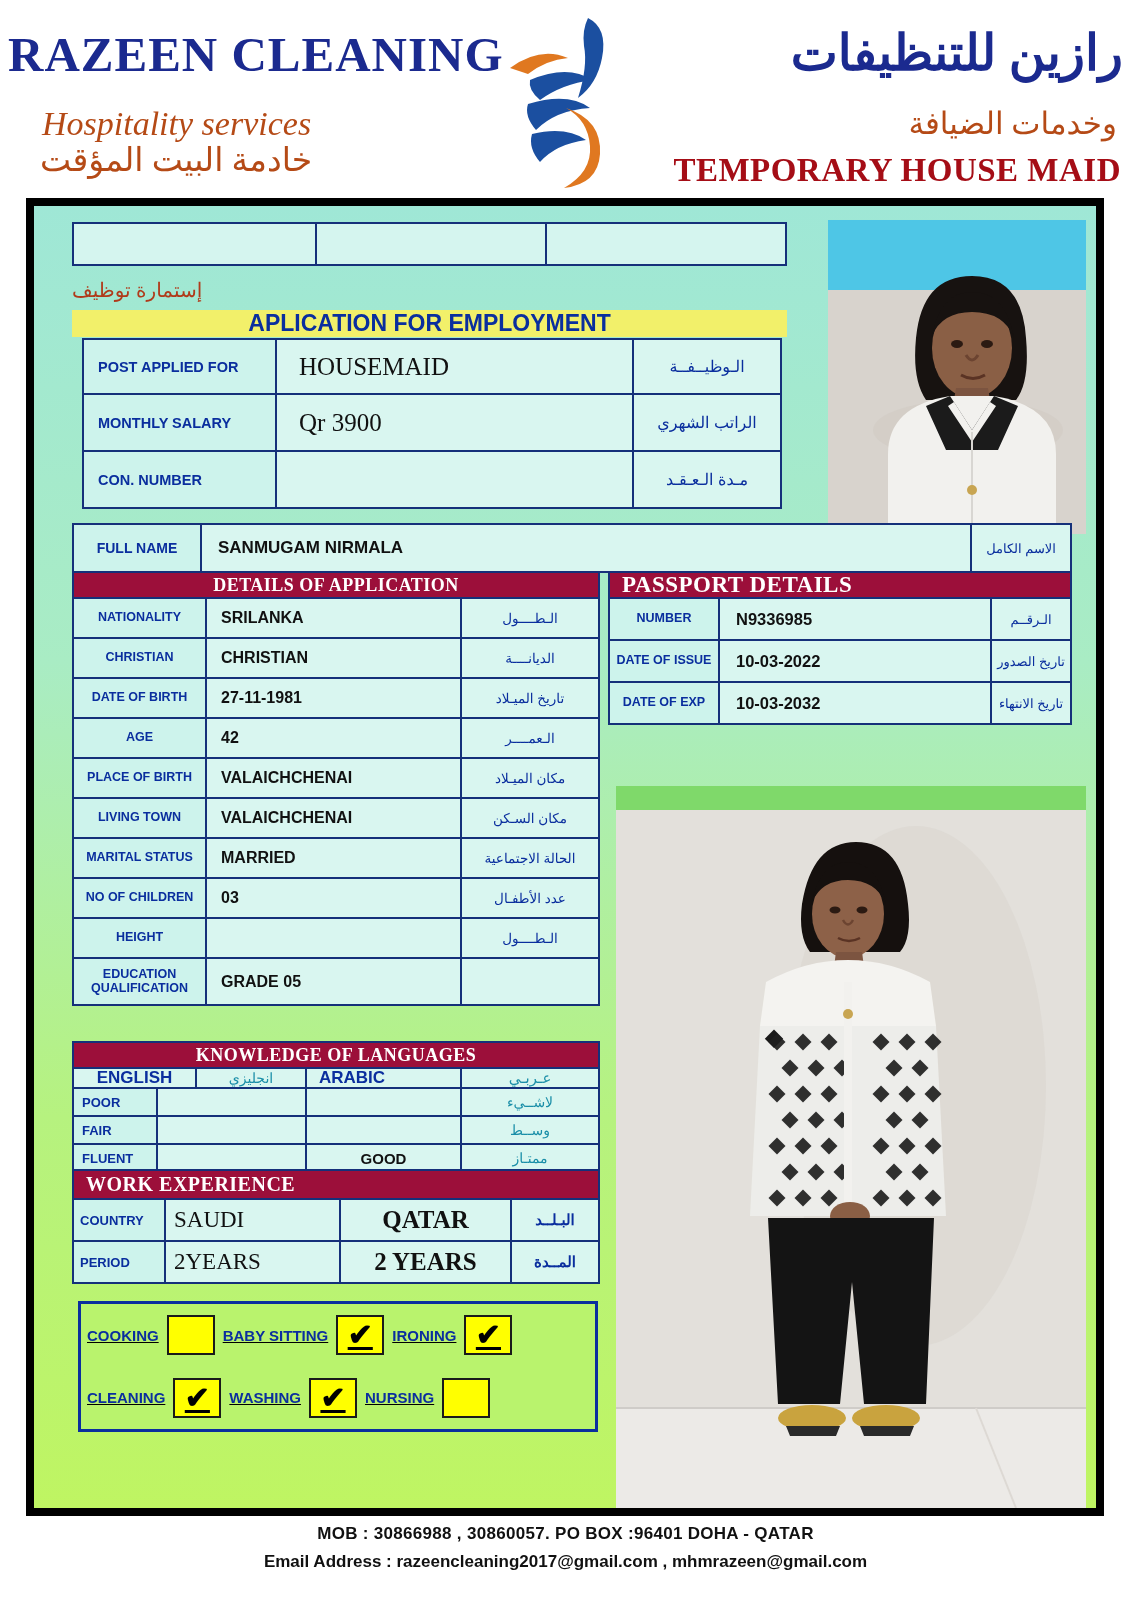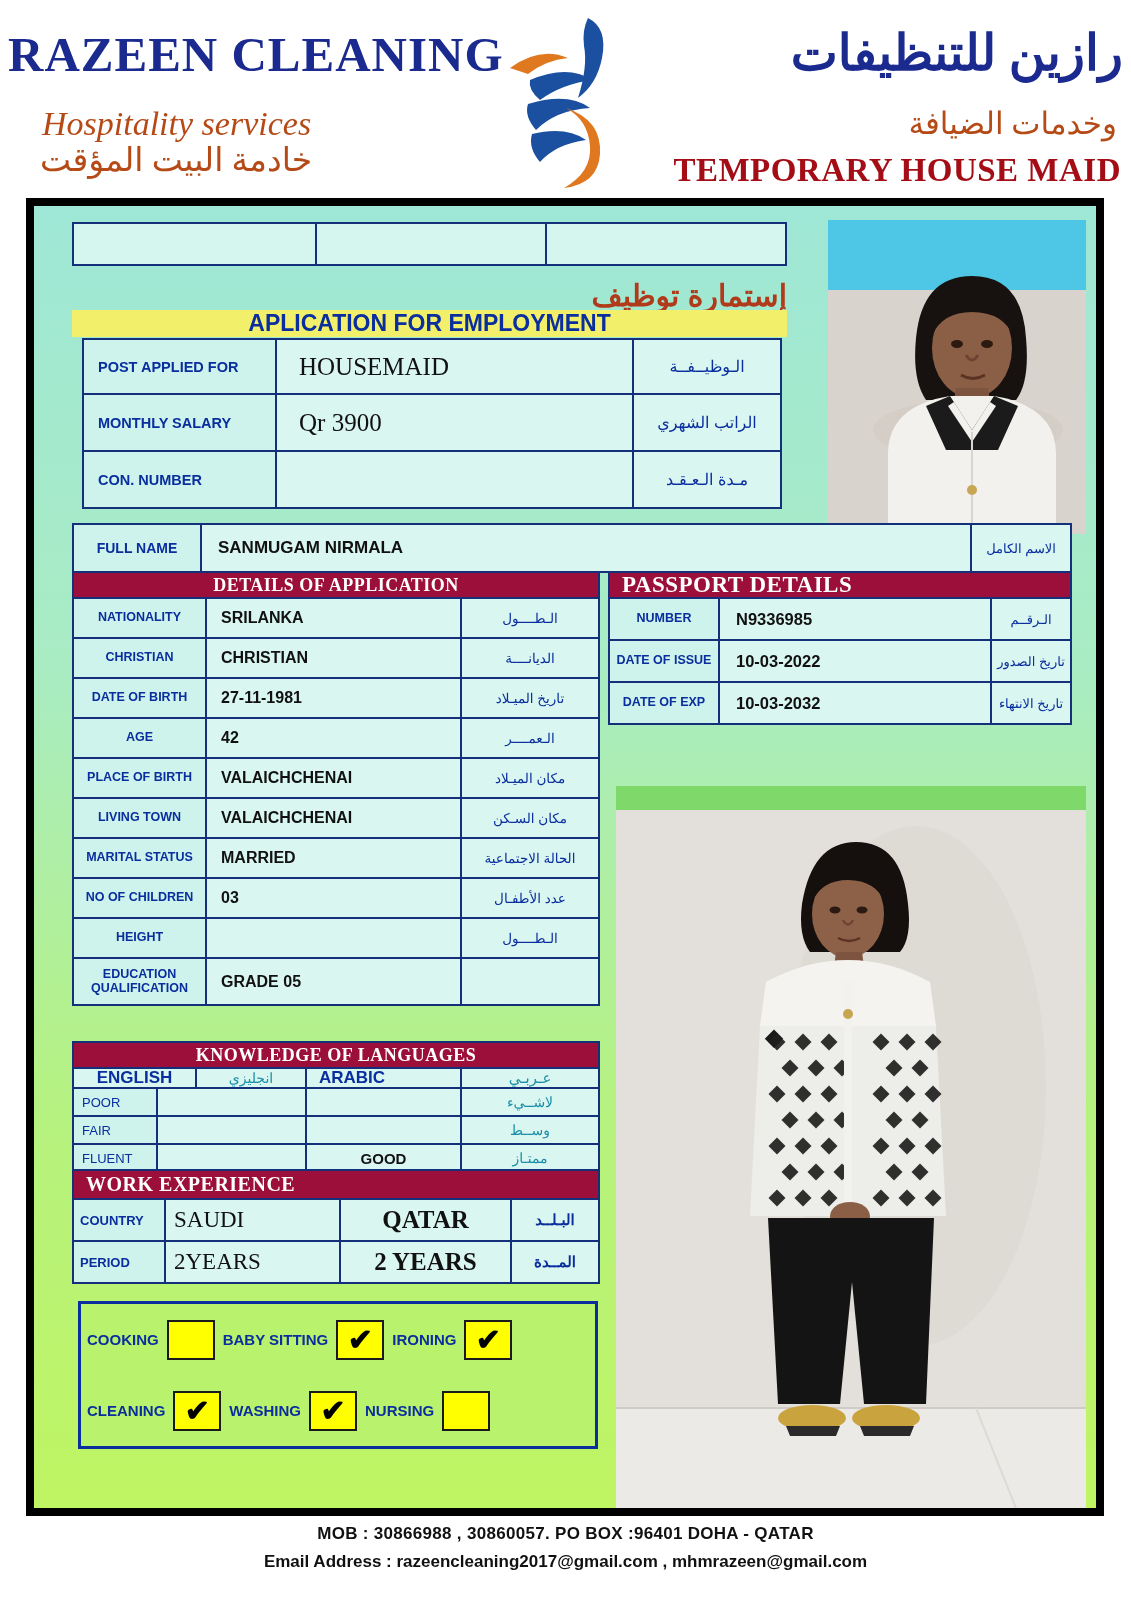--- a/index.html
+++ b/index.html
@@ -57,22 +57,22 @@
     position:relative;
   }
   
   .topboxes { position:absolute; left:38px; top:16px; display:flex; }
   .topboxes div { border:2px solid #15307a; height:44px; background:#d5f5ef; }
   .tb1 { width:245px; }
   .tb2 { width:230px; border-left:none !important; }
   .tb3 { width:240px; border-left:none !important; }
 
   .title-ar {
-    position:absolute; left:38px; top:72px; width:715px; text-align:right;
-    font-size:30px; color:#b03a1a; font-weight:bold; direction:rtl;
+    position:absolute; left:38px; top:72px; width:715px; text-align:left;
+    font-size:20px; color:#b03a1a; font-weight:normal; direction:rtl;
   }
   .title-en {
     position:absolute; left:38px; top:104px; width:715px; text-align:center;
     font-size:23px; color:#0a2e9e; font-weight:bold;
     background:#f2f06a; display:inline-block;
   }
   .title-en span { background:#f2f06a; padding:0 4px; }
 
   
   .photo-top {
@@ -146,21 +146,21 @@
   .lhead .e1 { width:125px; border:2px solid #15307a; border-top:none; display:flex; align-items:center;
                justify-content:center; font-size:17px; font-weight:bold; color:#0a2e9e; background:#d9f6f0; }
   .lhead .e2 { width:110px; border:2px solid #15307a; border-top:none; border-left:none; display:flex; align-items:center;
                justify-content:center; font-size:14px; color:#1a8ea8; direction:rtl; background:#d9f6f0; }
   .lhead .e3 { width:155px; border:2px solid #15307a; border-top:none; border-left:none; display:flex; align-items:center;
                padding-left:12px; font-size:17px; font-weight:bold; color:#0a2e9e; background:#d9f6f0; }
   .lhead .e4 { flex:1; border:2px solid #15307a; border-top:none; border-left:none; display:flex; align-items:center;
                justify-content:center; font-size:15px; color:#1a8ea8; direction:rtl; background:#d9f6f0; }
   .lrow { display:flex; height:28px; }
   .lrow .c1 { width:86px; border:2px solid #15307a; border-top:none; display:flex; align-items:center; padding-left:8px;
-              font-size:13px; font-weight:normal; color:#0a2e9e; background:#cdf3ec; }
+              font-size:13px; font-weight:bold; color:#0a2e9e; background:#cdf3ec; }
   .lrow .c2 { width:149px; border:2px solid #15307a; border-top:none; border-left:none; background:#d9f6f0; }
   .lrow .c3 { width:155px; border:2px solid #15307a; border-top:none; border-left:none; background:#d9f6f0;
               display:flex; align-items:center; justify-content:center; font-size:15px; font-weight:bold; color:#111; }
   .lrow .c4 { flex:1; border:2px solid #15307a; border-top:none; border-left:none; background:#d9f6f0;
               display:flex; align-items:center; justify-content:center; font-size:14px; color:#1a8ea8; direction:rtl; }
 
   
   .work { position:absolute; left:38px; top:963px; width:528px; }
   .work .bar { font-size:20px; height:31px; line-height:27px; text-align:left; padding-left:12px; }
   .wrow { display:flex; height:42px; }
@@ -168,22 +168,22 @@
              font-size:13px; font-weight:bold; color:#0a2e9e; background:#cdf3ec; }
   .wrow .v1 { width:175px; border:2px solid #15307a; border-top:none; border-left:none; display:flex; align-items:center;
               padding-left:8px; font-family:"Liberation Serif", serif; font-size:23px; color:#111; background:#d9f6f0; }
   .wrow .v2 { flex:1; border:2px solid #15307a; border-top:none; border-left:none; display:flex; align-items:center;
               justify-content:center; font-family:"Liberation Serif", serif; font-size:25px; font-weight:bold;
               color:#111; background:#d9f6f0; }
   .wrow .a { width:88px; border:2px solid #15307a; border-top:none; border-left:none; display:flex; align-items:center;
              justify-content:center; font-size:15px; font-weight:bold; color:#0a2e9e; direction:rtl; background:#d9f6f0; }
 
   
-  .skills { position:absolute; left:44px; top:1095px; width:520px; height:148px;
-            border:3px solid #0a2e9e; background:#b9f36d; }
+  .skills { position:absolute; left:44px; top:1095px; width:520px; height:131px;
+            border:3px solid #0a2e9e; background:#b9f36d;text-decoration:underline; }
   .skill-row { display:flex; align-items:center; height:50%; padding:0 6px; }
   .skill-lbl { font-size:15px; font-weight:bold; color:#0a2e9e; }
   .chk { width:48px; height:40px; background:#ffff00; border:2px solid #1a1a1a; margin:0 8px;
          display:flex; align-items:center; justify-content:center; }
   .chk .tick { font-size:30px; line-height:1; color:#000; font-weight:bold; }
 
   
   .footer { position:absolute; left:0; top:1524px; width:1131px; text-align:center; }
   .footer .l1 { font-size:17px; font-weight:bold; color:#111; letter-spacing:.3px; }
   .footer .l2 { font-size:17px; font-weight:bold; color:#111; margin-top:8px; }

